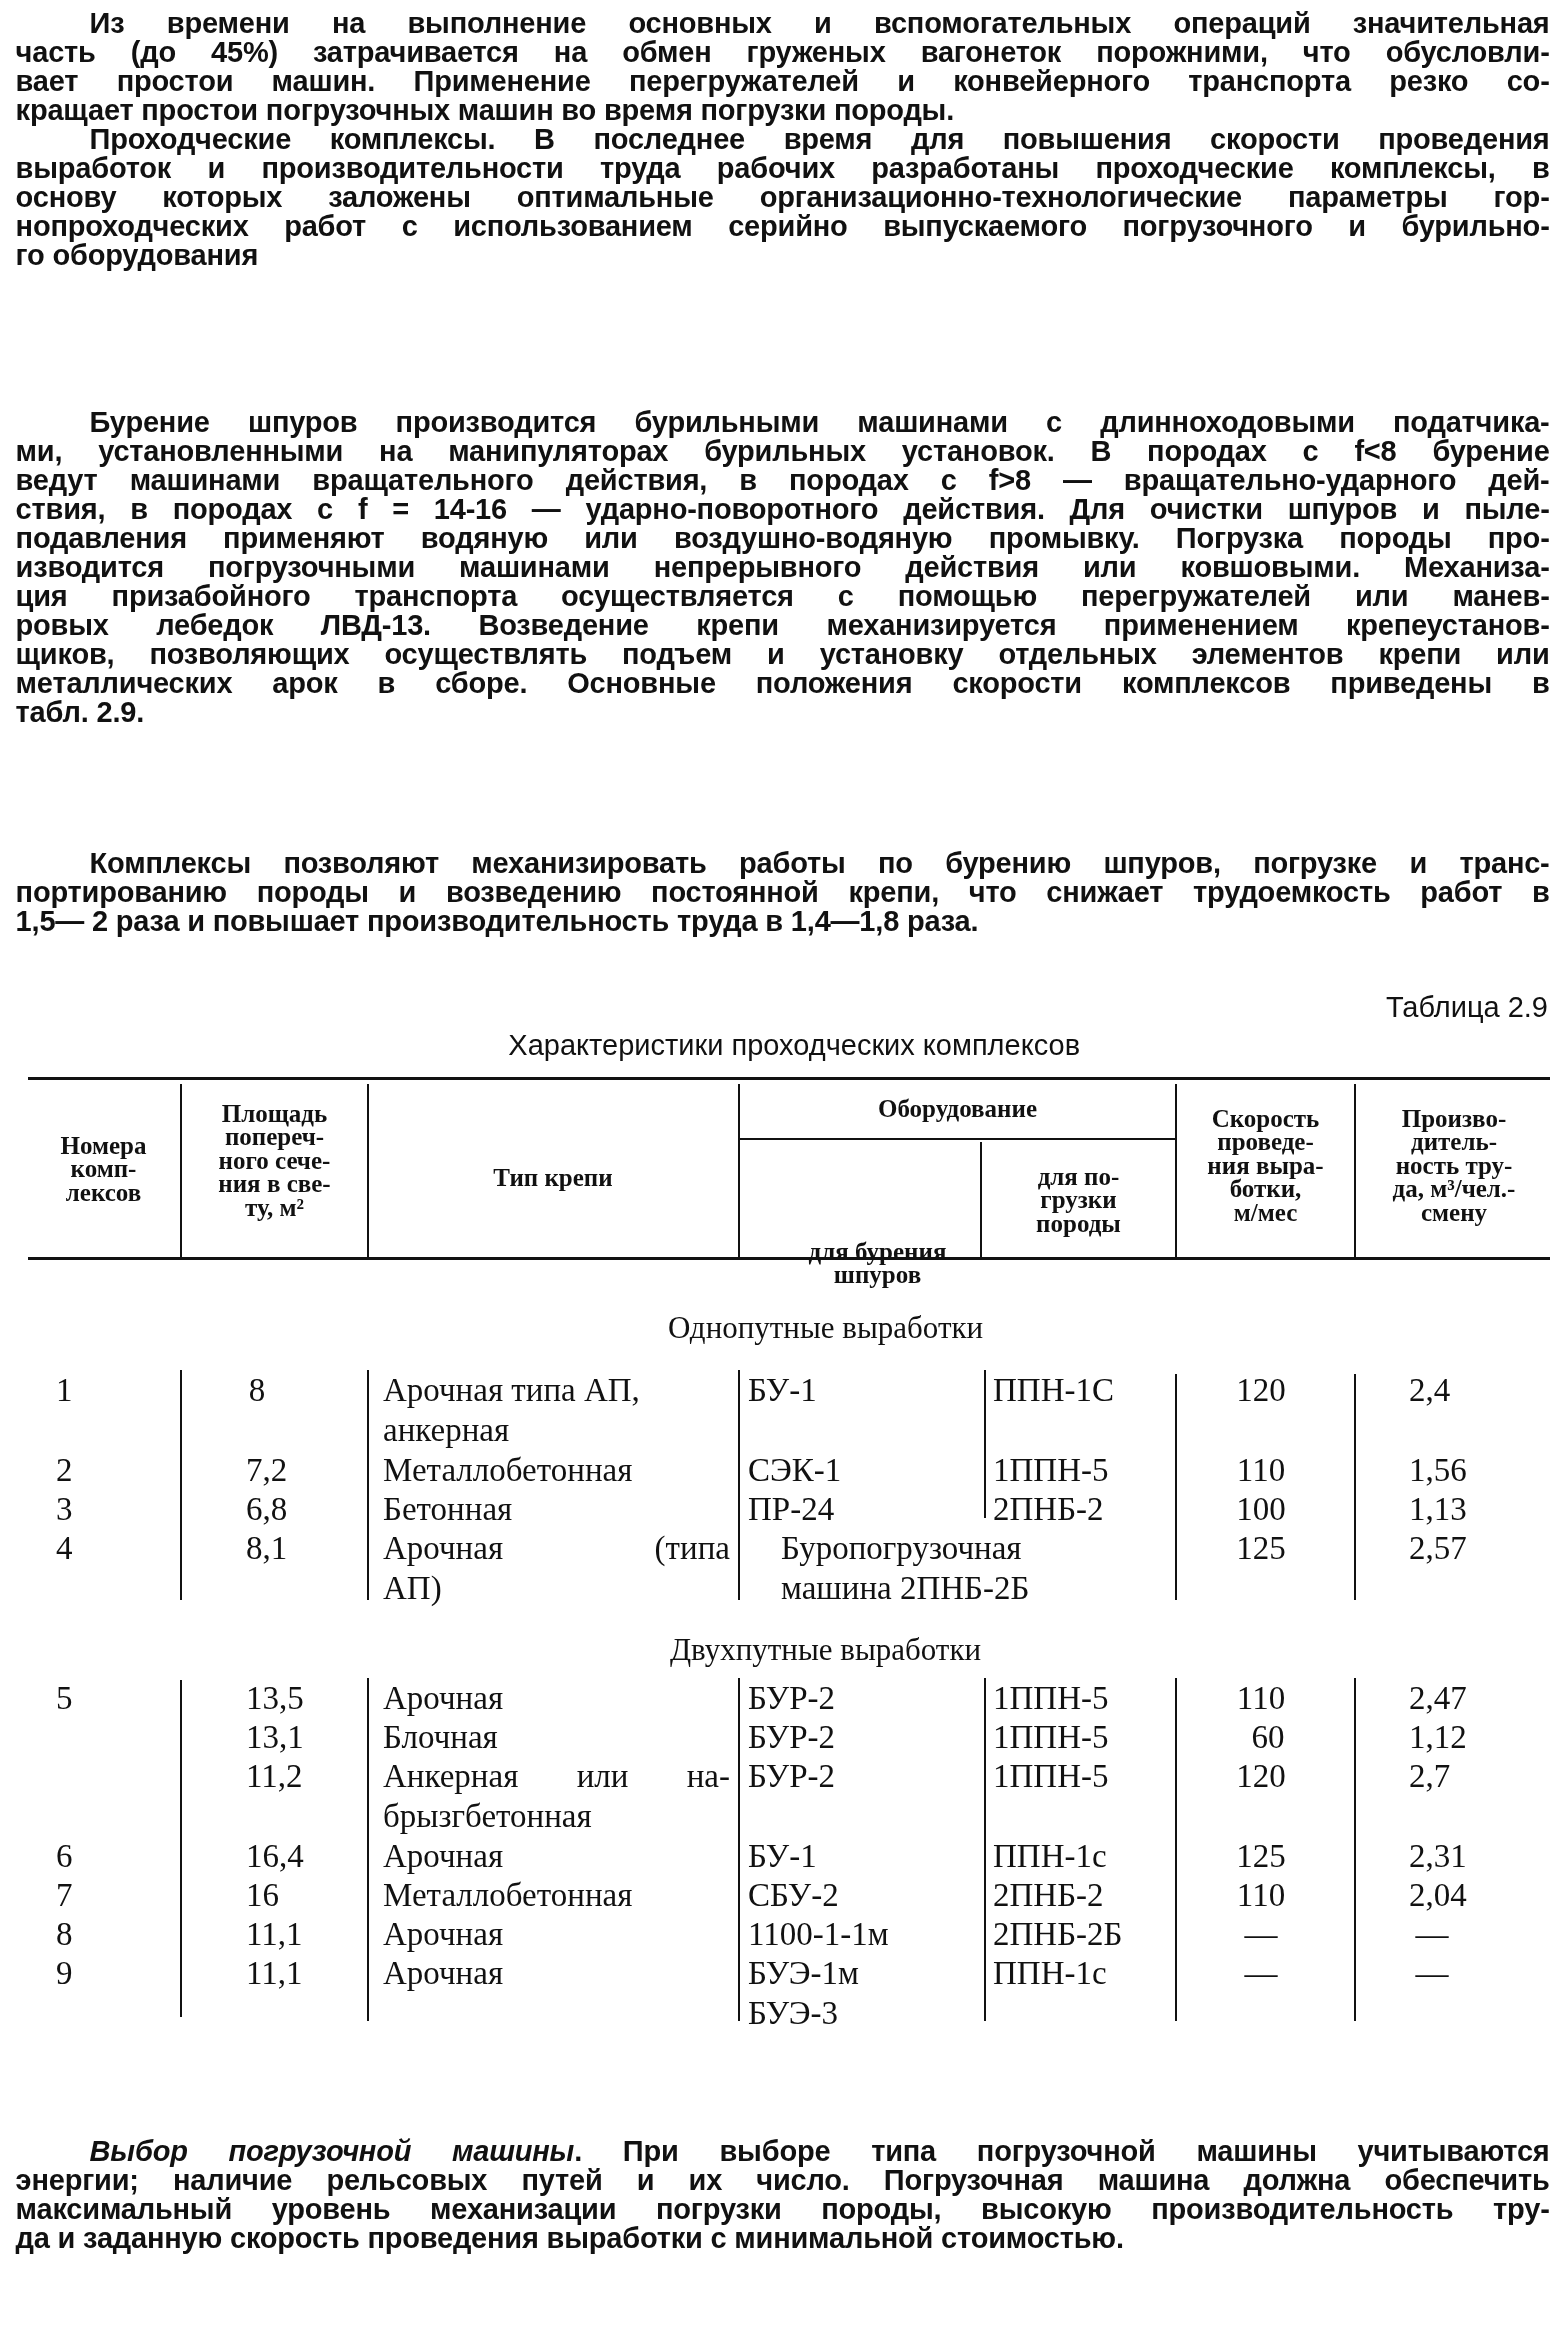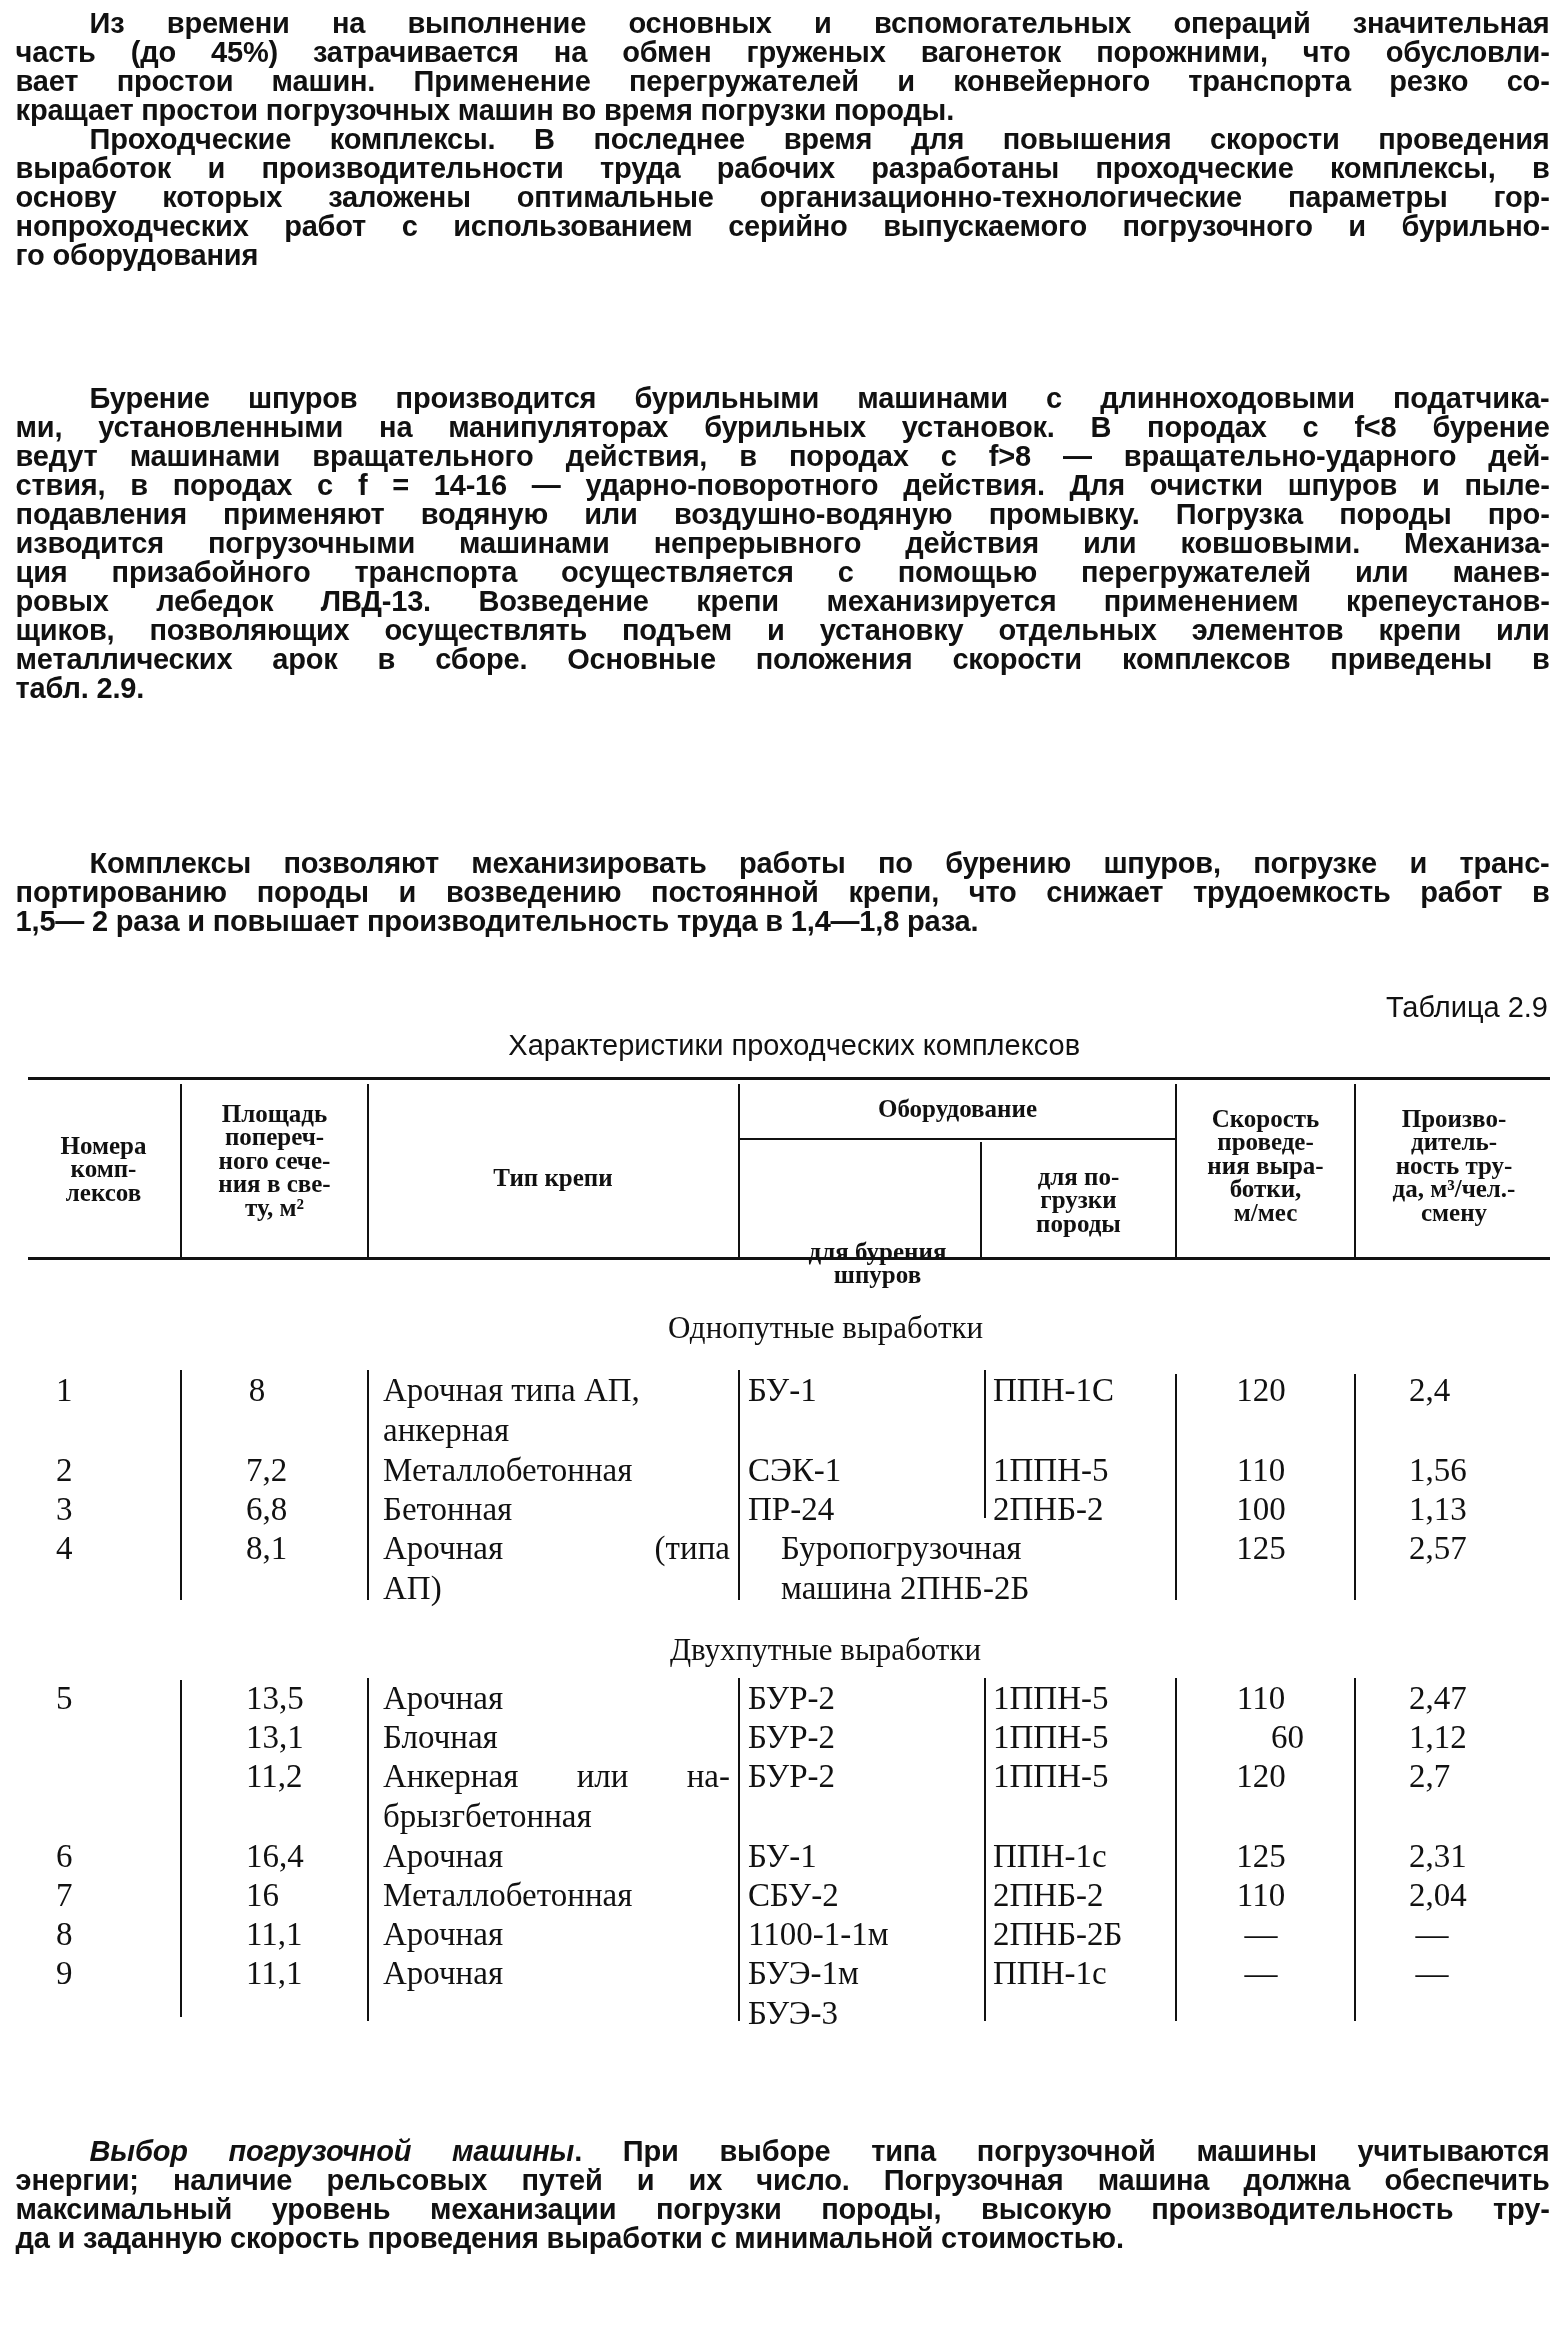--- a/index.html
+++ b/index.html
@@ -45,21 +45,21 @@
 
 <div id="p2" class="para sans">
   <span class="line indent" style="display: block;"><span style="white-space: nowrap;"><span class="lead-bold">Проходческие комплексы.</span><span> В последнее время для повышения скорости проведения</span></span></span>
   <span class="line" style="display: block;"><span style="white-space: nowrap;">выработок и производительности труда рабочих разработаны проходческие комплексы, в</span></span>
   <span class="line" style="display: block;"><span style="white-space: nowrap;">основу которых заложены оптимальные организационно-технологические параметры гор-</span></span>
   <span class="line" style="display: block;"><span style="white-space: nowrap;">нопроходческих работ с использованием серийно выпускаемого погрузочного и бурильно-</span></span>
   <span class="line last" style="display: block;"><span style="white-space: nowrap;">го оборудования</span></span>
 </div>
 
 <div id="p3" class="para sans">
-  <span class="line indent" style="display: block;"><span style="white-space: nowrap;">Бурение шпуров производится бурильными машинами с длинноходовыми податчика-</span></span>
+  <span class="line indent" style="display: block; margin-top: 24px;"><span style="white-space: nowrap;">Бурение шпуров производится бурильными машинами с длинноходовыми податчика-</span></span>
   <span class="line" style="display: block;"><span style="white-space: nowrap;">ми, установленными на манипуляторах бурильных установок. В породах с f&lt;8 бурение</span></span>
   <span class="line" style="display: block;"><span style="white-space: nowrap;">ведут машинами вращательного действия, в породах с f&gt;8 — вращательно-ударного дей-</span></span>
   <span class="line" style="display: block;"><span style="white-space: nowrap;">ствия, в породах с f = 14-16 — ударно-поворотного действия. Для очистки шпуров и пыле-</span></span>
   <span class="line" style="display: block;"><span style="white-space: nowrap;">подавления применяют водяную или воздушно-водяную промывку. Погрузка породы про-</span></span>
   <span class="line" style="display: block;"><span style="white-space: nowrap;">изводится погрузочными машинами непрерывного действия или ковшовыми. Механиза-</span></span>
   <span class="line" style="display: block;"><span style="white-space: nowrap;">ция призабойного транспорта осуществляется с помощью перегружателей или манев-</span></span>
   <span class="line" style="display: block;"><span style="white-space: nowrap;">ровых лебедок ЛВД-13. Возведение крепи механизируется применением крепеустанов-</span></span>
   <span class="line" style="display: block;"><span style="white-space: nowrap;">щиков, позволяющих осуществлять подъем и установку отдельных элементов крепи или</span></span>
   <span class="line" style="display: block;"><span style="white-space: nowrap;">металлических арок в сборе. Основные положения скорости комплексов приведены в</span></span>
   <span class="line last" style="display: block;"><span style="white-space: nowrap;">табл. 2.9.</span></span>
@@ -203,21 +203,21 @@
   <div class="cell serif num" style="left:1218px; width:86px; top:1678px;">110</div>
   <div class="cell serif" style="left:1409px; top:1678px;">2,47</div>
 </div>
 
 <div>
   <div class="cell serif" style="left:56px; top:1717px;"></div>
   <div class="cell serif" style="left:246px; top:1717px;">13,1</div>
   <div class="cell serif" style="left:383px; top:1717px;">Блочная</div>
   <div class="cell serif" style="left:748px; top:1717px;">БУР-2</div>
   <div class="cell serif" style="left:993px; top:1717px;">1ППН-5</div>
-  <div class="cell serif num" style="left:1232px; width:72px; top:1717px; text-align:right;">60</div>
+  <div class="cell serif num" style="left:1232px; width:72px; top:1717px; ">60</div>
   <div class="cell serif" style="left:1409px; top:1717px;">1,12</div>
 </div>
 
 <div>
   <div class="cell serif" style="left:56px; top:1756px;"></div>
   <div class="cell serif" style="left:246px; top:1756px;">11,2</div>
   <div class="cell serif" style="left:383px; top:1756px; width:347px;">
     <div style="display:flex; justify-content:space-between;">
       <span id="r7a">Анкерная</span>
         <span id="r7b">или</span>

